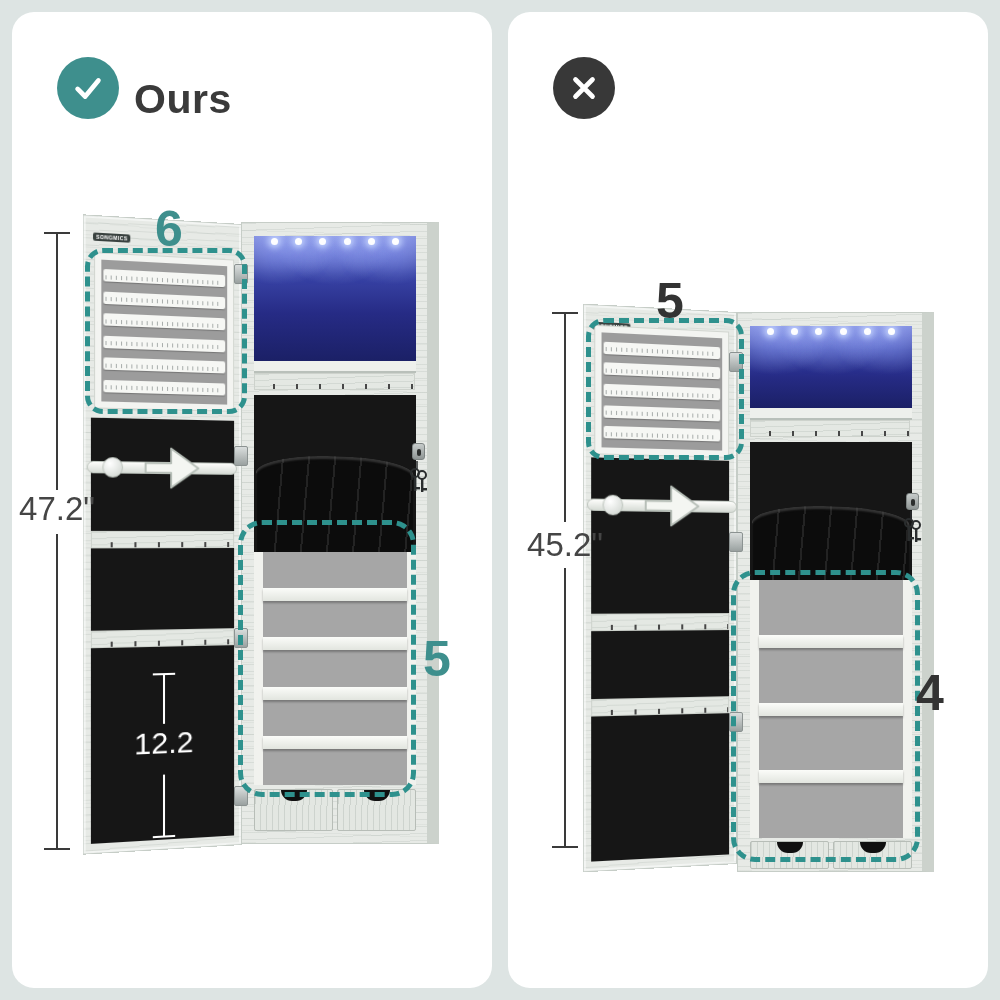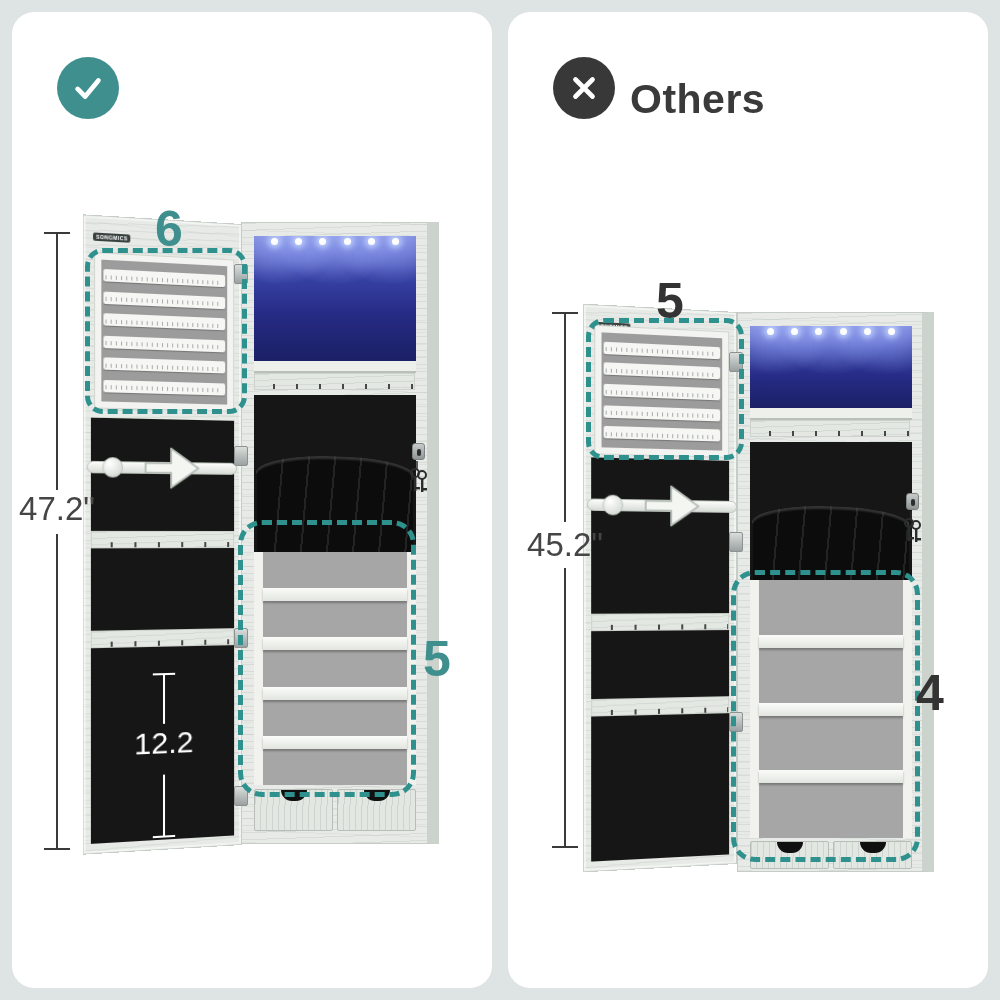--- a/index.html
+++ b/index.html
@@ -145,20 +145,21 @@
 </style>
 </head>
 <body>
 
 <section class="panel p1">
   <div class="badge teal">
     <svg viewBox="0 0 36 36">
       <path d="M7 19 L15 27 L29 10" fill="none" stroke="#ffffff" stroke-width="5" stroke-linecap="round" stroke-linejoin="round"></path>
     </svg>
   </div>
+  <h2 class="hdr">Ours</h2>
 
   <div class="door ww d1">
     <div class="logo">SONGMICS</div>
     <div class="doorblack db1"></div>
     <div class="organizer org1">
       <div class="obar"></div>
       <div class="obar"></div>
       <div class="obar"></div>
       <div class="obar"></div>
       <div class="obar"></div>
@@ -239,21 +240,20 @@
       <i class="cap c2"></i>
   </div>
 </section>
 
 <section class="panel p2">
   <div class="badge dark">
     <svg viewBox="0 0 36 36">
       <path d="M9 9 L27 27 M27 9 L9 27" fill="none" stroke="#ffffff" stroke-width="5" stroke-linecap="round"></path>
     </svg>
   </div>
-  <h2 class="hdr">Others</h2>
 
   <div class="door ww d2">
     <div class="logo">SONGMICS</div>
     <div class="doorblack db2"></div>
     <div class="organizer org2">
       <div class="obar"></div>
       <div class="obar"></div>
       <div class="obar"></div>
       <div class="obar"></div>
       <div class="obar"></div>

